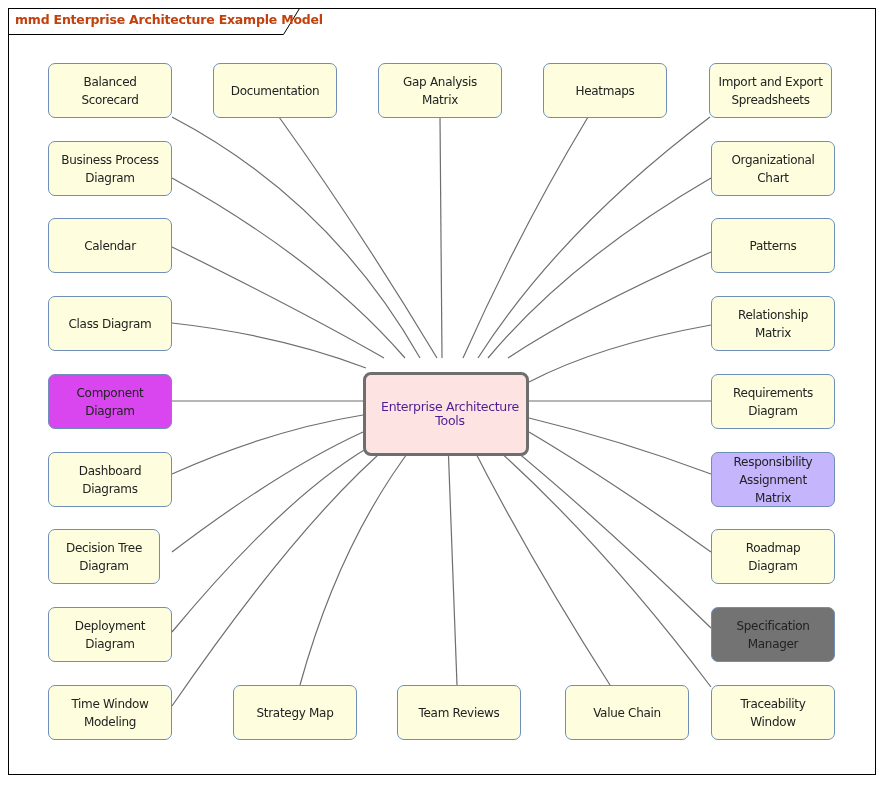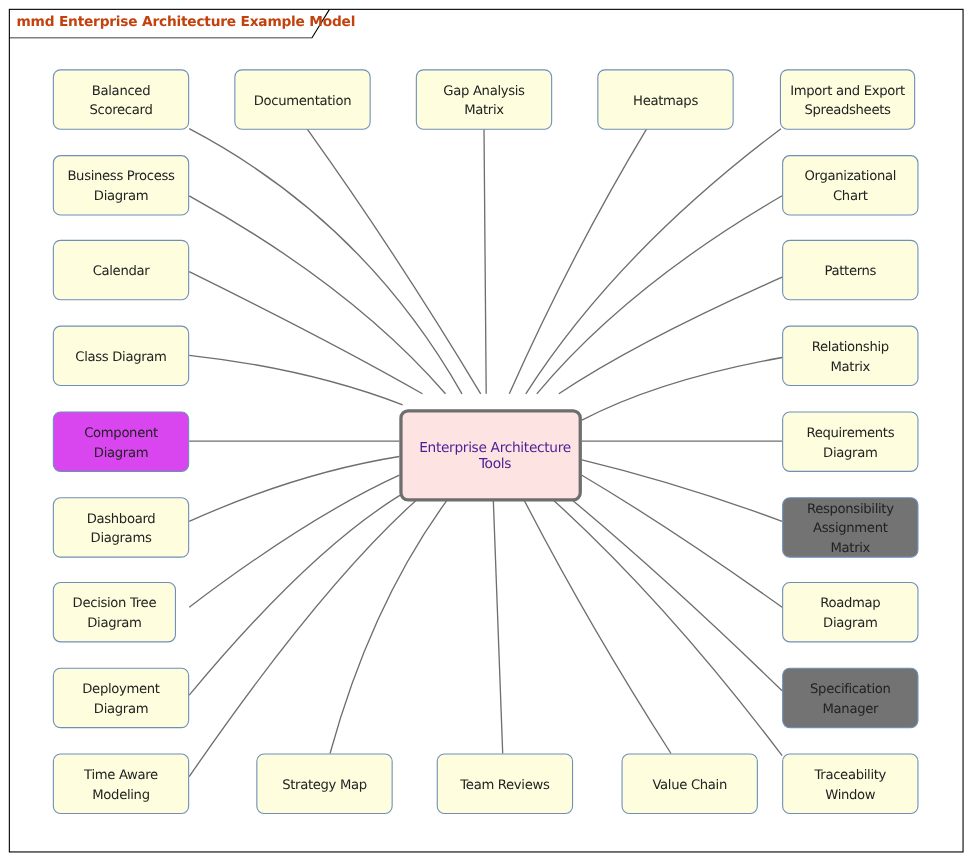--- a/index.html
+++ b/index.html
@@ -109,21 +109,21 @@
 Diagram</span>
     </div>
     <div class="node" style="left: 711px; top: 374px; width: 124px; height: 55px; background: rgb(254, 254, 223); border-color: rgb(111, 143, 184);">
       <span>Requirements
 Diagram</span>
     </div>
     <div class="node" style="left: 48px; top: 452px; width: 124px; height: 55px; background: rgb(254, 254, 223); border-color: rgb(111, 143, 184);">
       <span>Dashboard
 Diagrams</span>
     </div>
-    <div class="node" style="left: 711px; top: 452px; width: 124px; height: 55px; background: #737373; border-color: rgb(111, 143, 184);">
+    <div class="node" style="left: 711px; top: 452px; width: 124px; height: 55px; background: #c4b5fd; border-color: rgb(111, 143, 184);">
       <span>Responsibility
 Assignment
 Matrix</span>
     </div>
     <div class="node" style="left: 48px; top: 529px; width: 112px; height: 55px; background: rgb(254, 254, 223); border-color: rgb(111, 143, 184);">
       <span>Decision Tree
 Diagram</span>
     </div>
     <div class="node" style="left: 711px; top: 529px; width: 124px; height: 55px; background: rgb(254, 254, 223); border-color: rgb(111, 143, 184);">
       <span>Roadmap
@@ -131,21 +131,21 @@
     </div>
     <div class="node" style="left: 48px; top: 607px; width: 124px; height: 55px; background: rgb(254, 254, 223); border-color: rgb(111, 143, 184);">
       <span>Deployment
 Diagram</span>
     </div>
     <div class="node" style="left: 711px; top: 607px; width: 124px; height: 55px; background: #737373; border-color: rgb(111, 143, 184);">
       <span>Specification
 Manager</span>
     </div>
     <div class="node" style="left: 48px; top: 685px; width: 124px; height: 55px; background: rgb(254, 254, 223); border-color: rgb(111, 143, 184);">
-      <span>Time Aware
+      <span>Time Window
 Modeling</span>
     </div>
     <div class="node" style="left: 233px; top: 685px; width: 124px; height: 55px; background: rgb(254, 254, 223); border-color: rgb(111, 143, 184);">
       <span>Strategy Map</span>
     </div>
     <div class="node" style="left: 397px; top: 685px; width: 124px; height: 55px; background: rgb(254, 254, 223); border-color: rgb(111, 143, 184);">
       <span>Team Reviews</span>
     </div>
     <div class="node" style="left: 565px; top: 685px; width: 124px; height: 55px; background: rgb(254, 254, 223); border-color: rgb(111, 143, 184);">
       <span>Value Chain</span>

